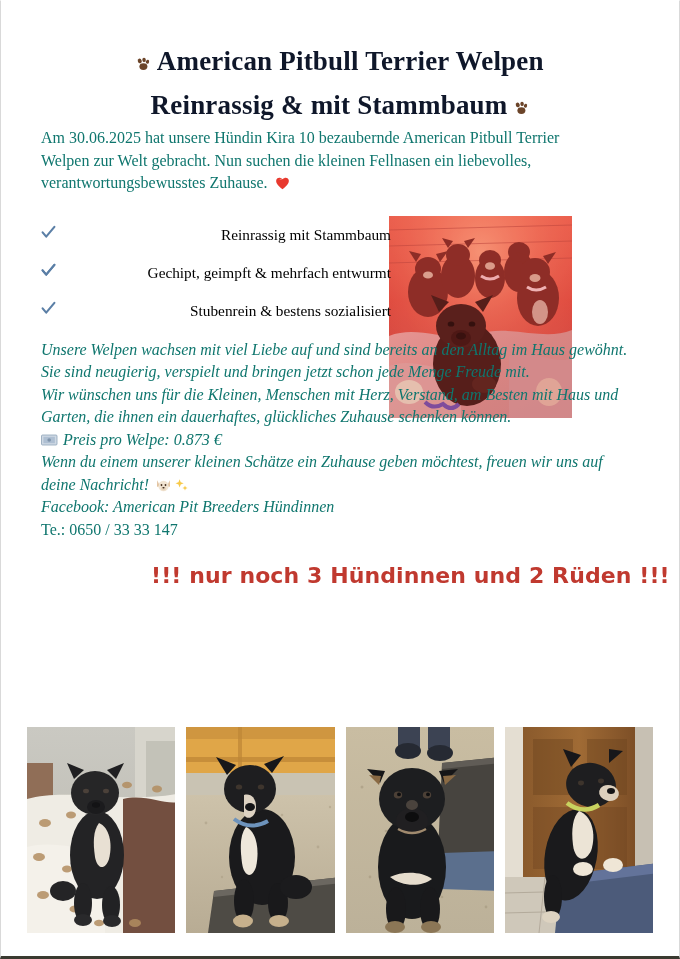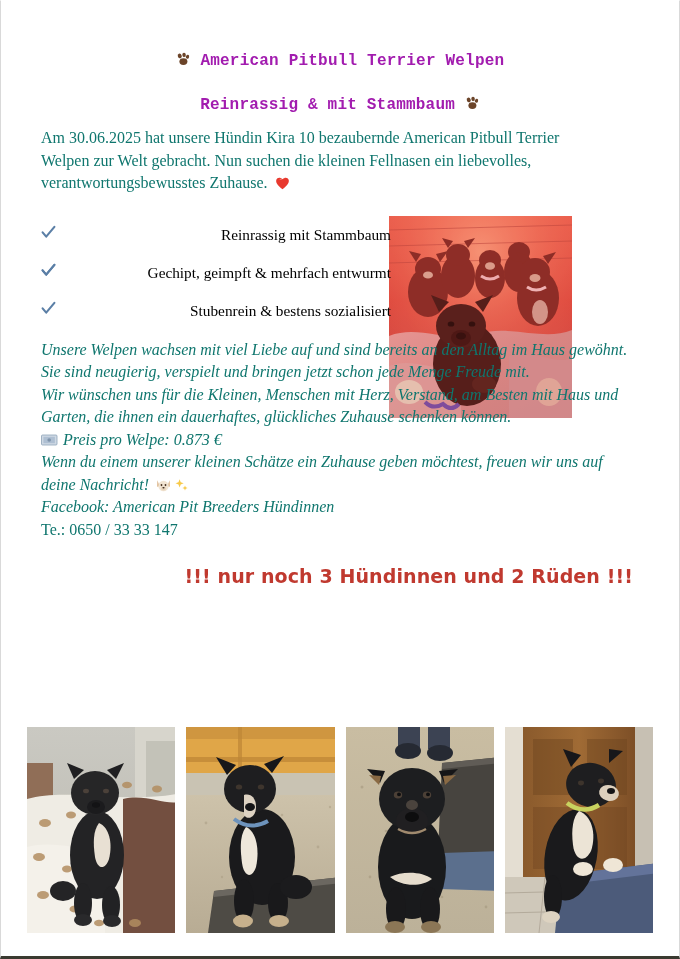--- a/index.html
+++ b/index.html
@@ -30,26 +30,26 @@
     overflow: hidden;
   }
 
   
   .title-block {
     margin: 0;
     padding-top: 38px;
     text-align: center;
   }
   .title-line {
-    font-family: Liberation Mono, monospace;
+    font-family: Liberation Serif, serif;
     font-weight: bold;
-    font-size: 16px;
+    font-size: 27px;
     line-height: 44px;
     letter-spacing: 0.2px;
-    color: #a21caf;
+    color: #0f172a;
     white-space: nowrap;
   }
 
   
   .content {
     position: relative;
     padding: 0 46px 0 40px;
   }
   p.para {
     margin: 0;
@@ -125,25 +125,25 @@
     width: 183px;
     height: 202px;
     overflow: hidden;
     background: #b93a33;
   }
   .hero-photo .ph-inner { position: absolute; inset: 0; }
 
   
   .banner {
     margin: 22px 0 0 0;
-    text-align: right;
+    text-align: left;
     padding-left: 110px;
     font-family: "DejaVu Sans", "Liberation Sans", sans-serif;
     font-weight: bold;
-    font-size: 19px;
+    font-size: 22px;
     line-height: 26px;
     color: #c0392f;
     letter-spacing: 0.1px;
     white-space: nowrap;
   }
 
   
   .strip {
     position: absolute;
     left: 26px;

